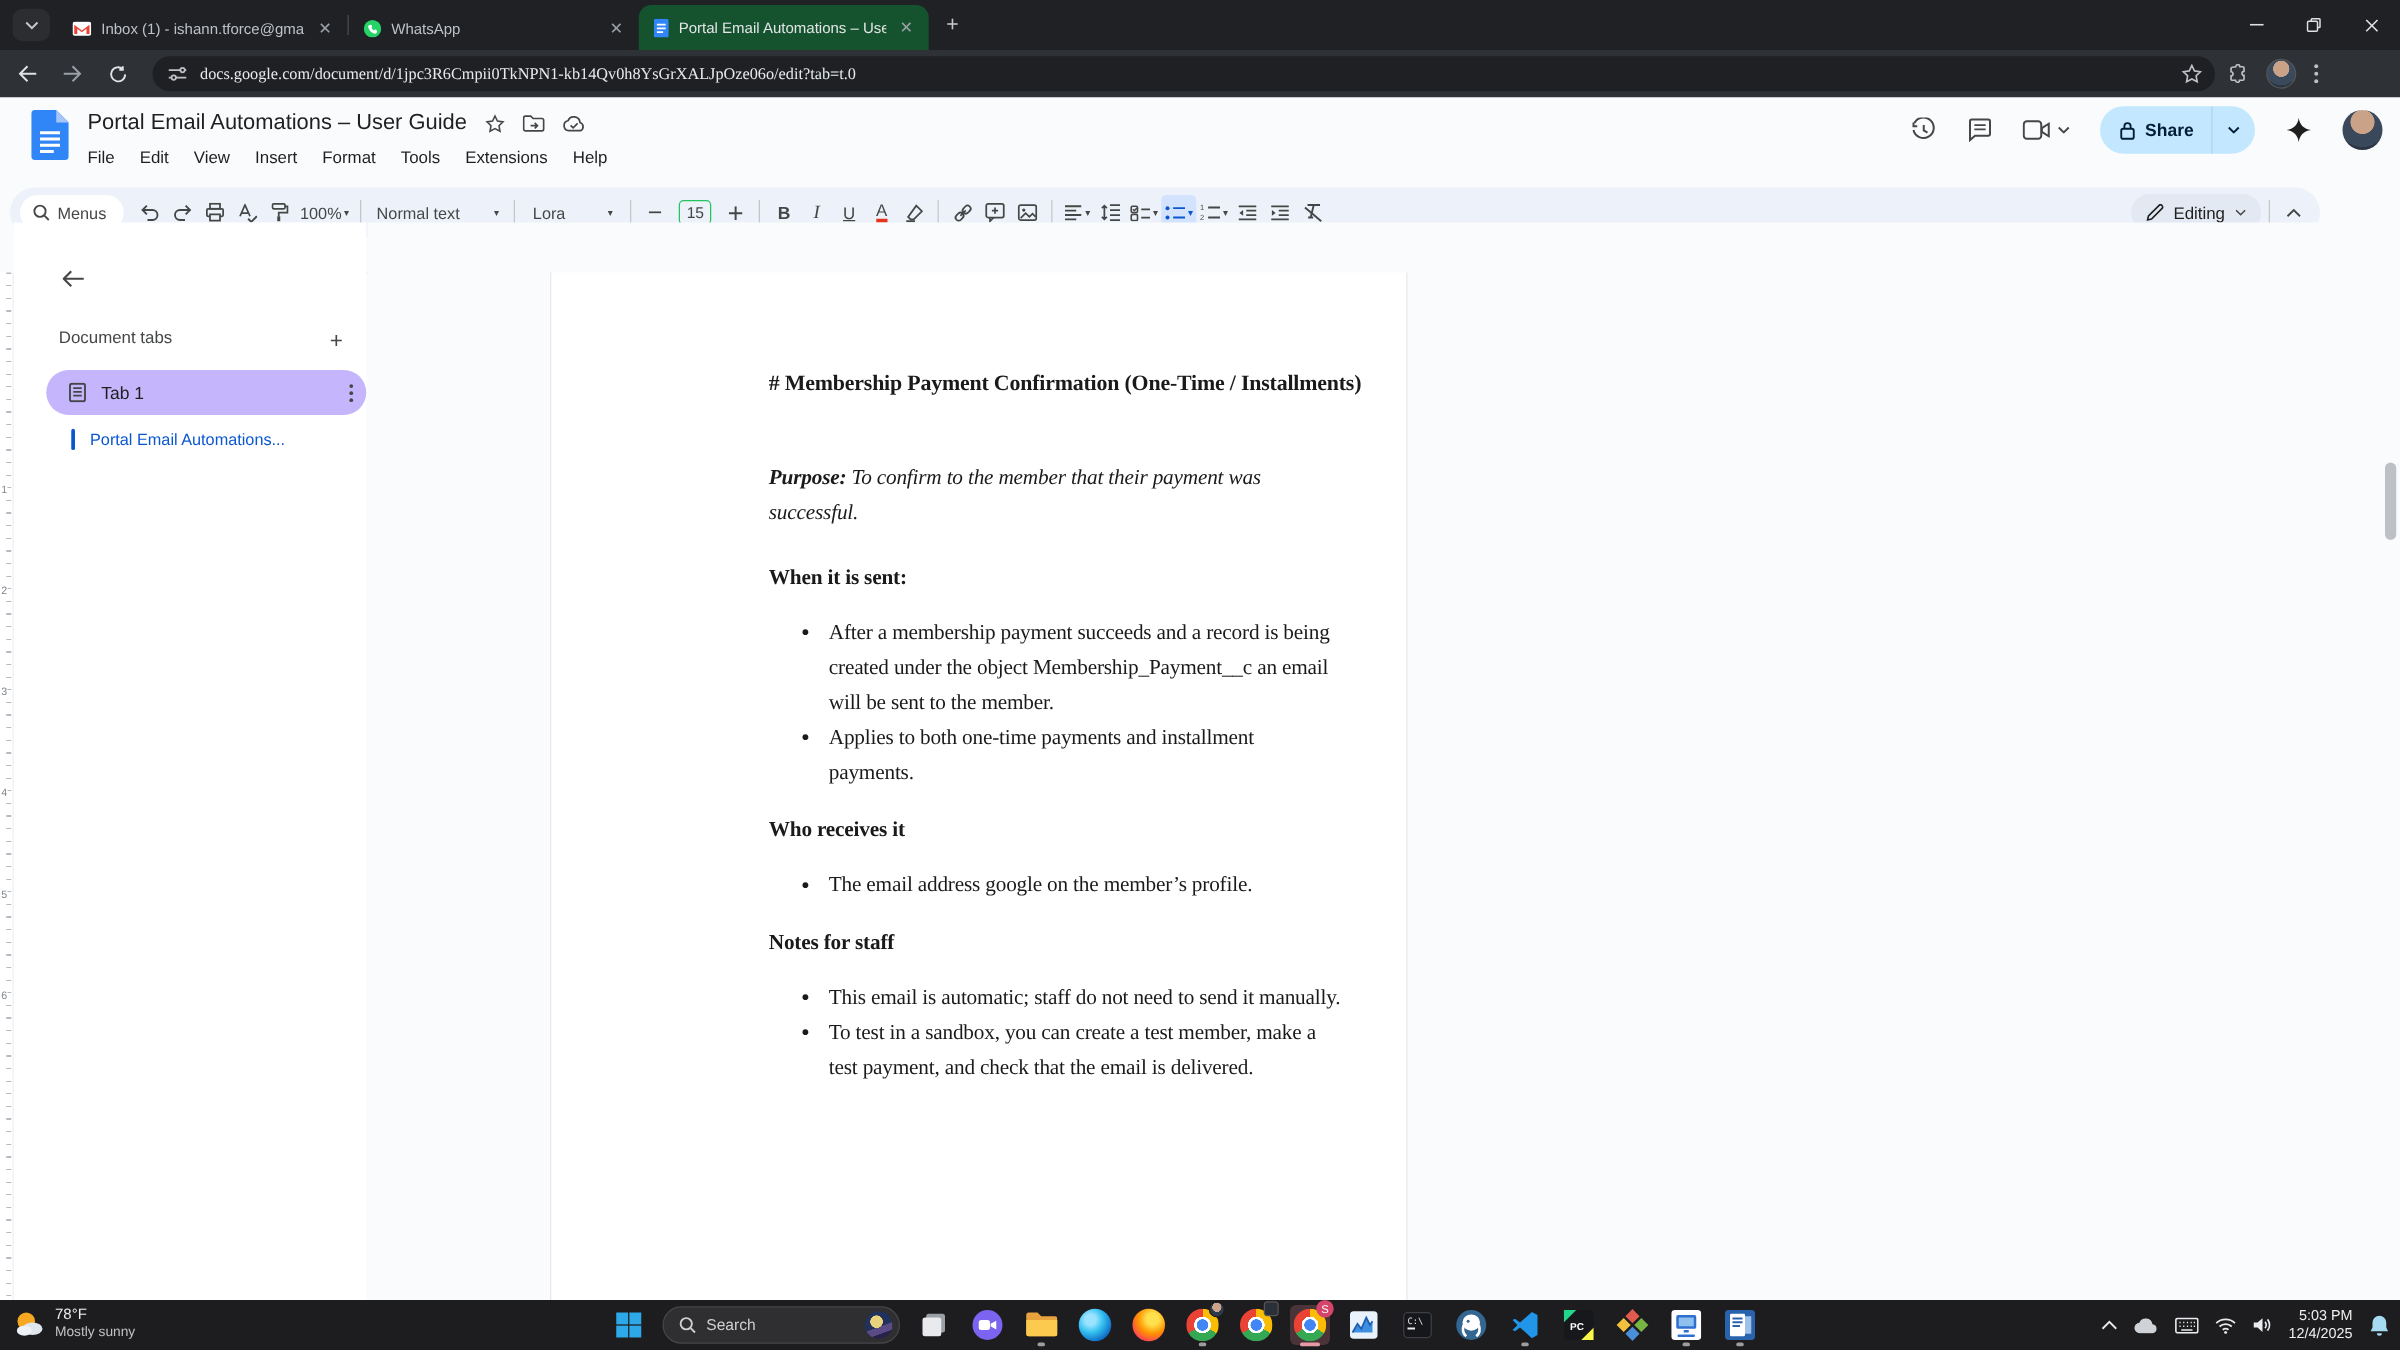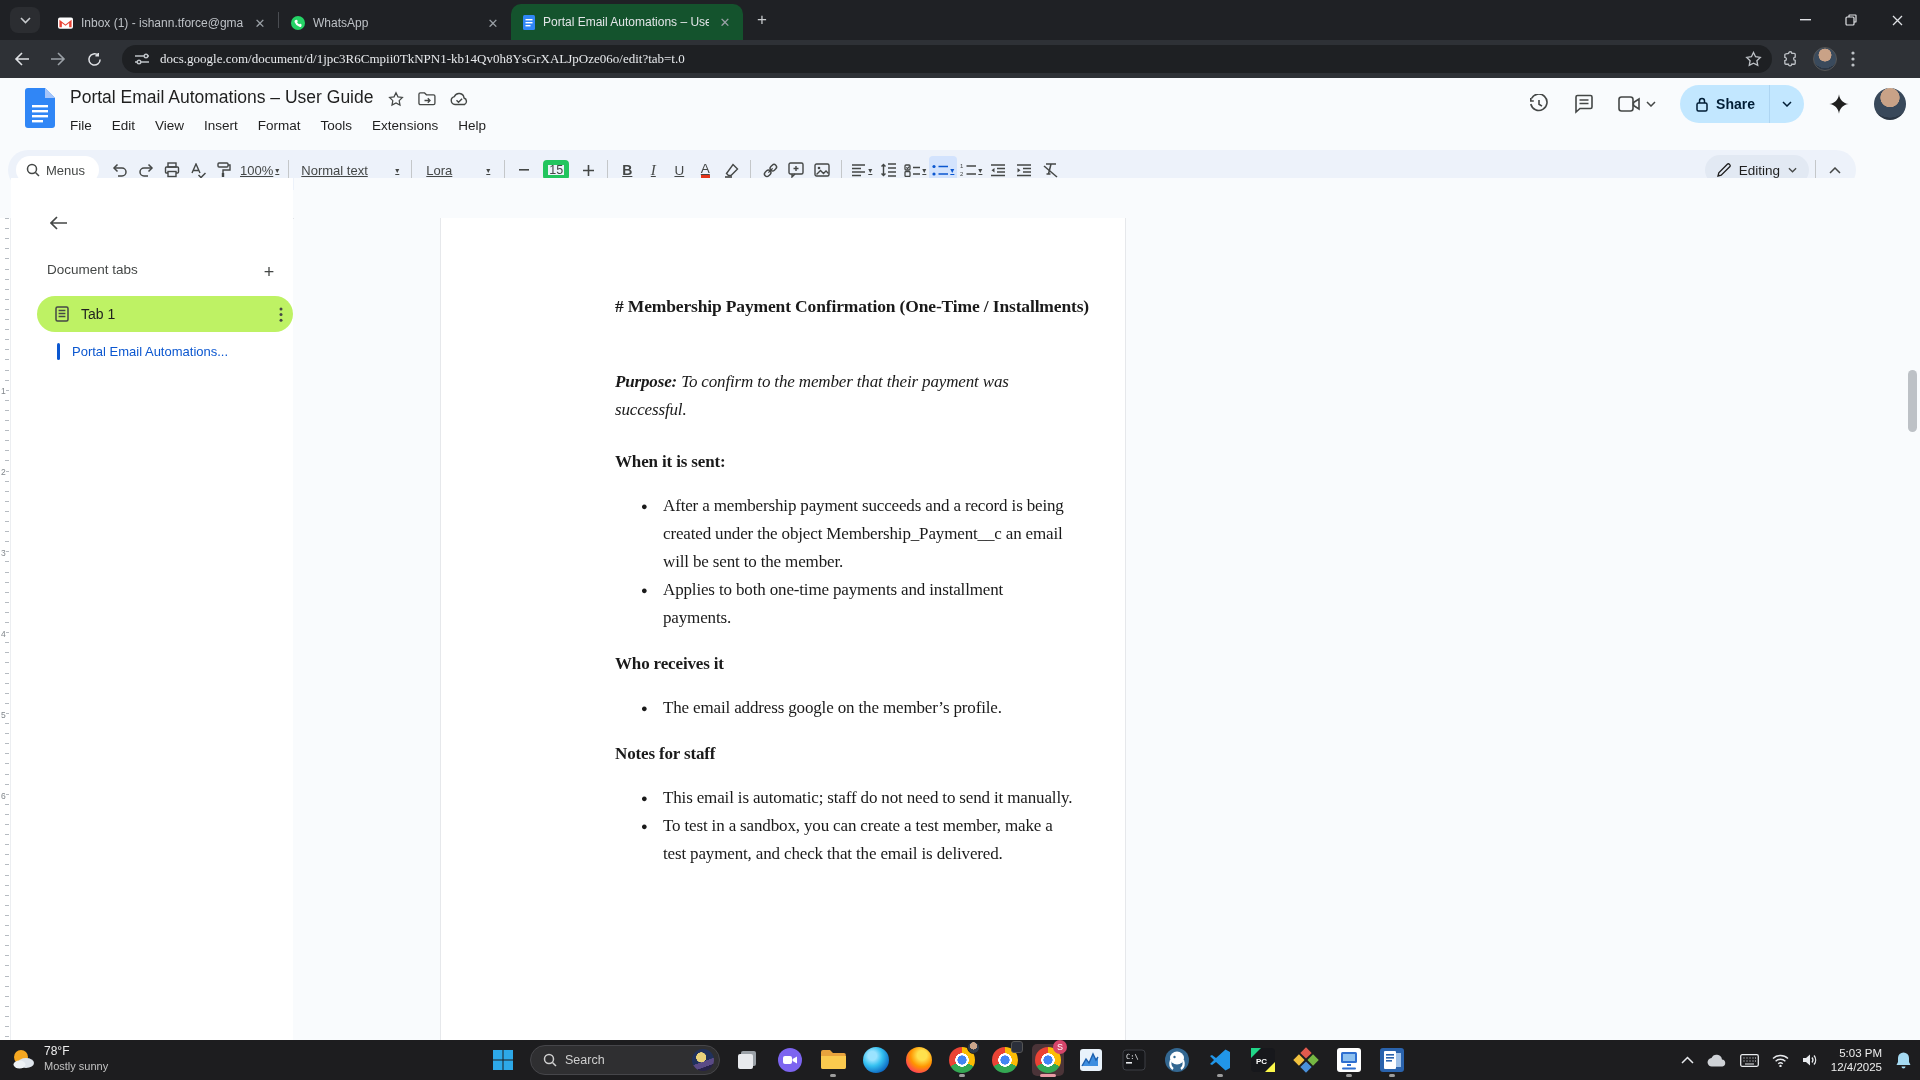--- a/index.html
+++ b/index.html
@@ -35,27 +35,27 @@
   #menubar span { font-size:13.5px; color:#1f1f1f; padding:3px 8px; border-radius:4px; }
   #hdr-right { position:absolute; right:14px; top:6px; height:40px; display:flex; align-items:center; gap:24px; }
   #share-btn { height:38px; background:#c2e7ff; border-radius:19px; display:flex; align-items:center; color:#001d35; font-size:14px; font-weight:600; }
   #share-btn .sh-main { display:flex; align-items:center; gap:8px; padding:0 14px 0 16px; }
   #share-btn .sh-sep { width:1px; height:38px; background:#aed5f2; }
   #share-btn .sh-arr { padding:0 12px; }
   .avatar-lg { width:32px; height:32px; border-radius:50%; background:radial-gradient(circle at 50% 30%, #c9a287 0 34%, #39485a 36% 72%, #2b3644 73%); }
 
   
   #toolbar { position:absolute; left:8px; top:72px; width:1848px; height:40px; background:#edf2fa; border-radius:20px; display:flex; align-items:center; padding:0 8px; }
-  .tb-btn { height:28px; min-width:26px; padding:0 3px; display:flex; align-items:center; justify-content:center; border-radius:4px; color:#444746;text-decoration:underline; }
+  .tb-btn { height:28px; min-width:26px; padding:0 3px; display:flex; align-items:center; justify-content:center; border-radius:4px; color:#444746; }
   .tb-btn.blue-active { background:#d3e3fd; color:#0b57d0; }
   .tb-sep { width:1px; height:20px; background:#c4c7c9; margin:0 6px; }
   .arr { font-size:8px; color:#444746; margin-left:2px; }
   #menus-pill { height:28px; background:#fff; border-radius:14px; display:flex; align-items:center; gap:6px; padding:0 14px 0 10px; margin-right:8px; font-size:13px; color:#444746; }
   .tb-text { font-size:13px; color:#444746; }
-  #font-size-box { width:26px; height:20px; border:5px solid #22c55e; border-radius:4px; font-size:12.5px; color:#444746; display:flex; align-items:center; justify-content:center; margin:0 6px; }
+  #font-size-box { width:26px; height:20px; border:1px solid #22c55e; border-radius:4px; font-size:12.5px; color:#444746; display:flex; align-items:center; justify-content:center; margin:0 6px; }
   .tbB { font-weight:bold; font-size:14px; }
   .tbI { font-style:italic; font-family:"Liberation Serif",serif; font-size:15px; }
   .tbU { text-decoration:underline; font-size:13.5px; }
   .tbA { font-size:13.5px; border-bottom:3px solid #e4351b; line-height:13px; padding-bottom:0px; }
   #editing-pill { height:30px; border-radius:15px; background:#e2e9f3; display:flex; align-items:center; gap:8px; padding:0 12px; font-size:13.5px; color:#1f1f1f; }
 
   
   #hruler { position:absolute; left:440px; top:125px; width:686px; height:15px; background:#fff; }
   #hruler .ticks { position:absolute; left:0; right:0; bottom:1px; height:5px;
     background:repeating-linear-gradient(to right,#9aa0a6 0 1px,transparent 1px 10.1px); }
@@ -68,21 +68,21 @@
   #vruler { position:absolute; left:0; top:140px; width:11px; bottom:0; background:#fff; border-right:1px solid #eceef1; }
   #vruler .ticks { position:absolute; top:0; bottom:0; right:1px; width:4px;
     background:repeating-linear-gradient(to bottom,#b6bbc1 0 1px,transparent 1px 10.1px); }
   #vruler .rnum { position:absolute; left:1px; font-size:8.5px; color:#80868b; background:#fff; }
 
   
   #sidepanel { position:absolute; left:11px; top:100px; width:282px; bottom:0; background:#fff; }
   #back-btn { position:absolute; left:28px; top:25px; width:40px; height:40px; display:flex; align-items:center; justify-content:center; border-radius:20px; }
   #dt-header { position:absolute; left:36px; top:84px; font-size:13.5px; color:#444746; }
   #dt-add { position:absolute; left:244px; top:80px; width:28px; height:28px; display:flex; align-items:center; justify-content:center; font-size:18px; color:#444746; border-radius:14px; }
-  #tab1-pill { position:absolute; left:26px; top:118px; width:256px; height:36px; background:#bef264; border-radius:18px; display:flex; align-items:center; gap:12px; padding:0 10px 0 18px; }
+  #tab1-pill { position:absolute; left:26px; top:118px; width:256px; height:36px; background:#c4b5fd; border-radius:18px; display:flex; align-items:center; gap:12px; padding:0 10px 0 18px; }
   #tab1-pill .lbl { font-size:14px; color:#1f1f1f; flex:1; }
   #outline-item { position:absolute; left:46px; top:165px; display:flex; align-items:center; gap:12px; }
   #outline-item .bar { width:3px; height:17px; background:#0b57d0; border-radius:2px; }
   #outline-item .txt { font-size:13px; color:#0b57d0; }
 
   
   #canvas { position:absolute; left:294px; top:100px; right:0; bottom:0; background:#f9fbfd; }
   #page { position:absolute; left:146px; top:40px; width:686px; height:900px; background:#fff;
     border-left:1px solid #e6e8eb; border-right:1px solid #e6e8eb; padding:74px 60px 0 174px; }
   .docfont { font-family:"Liberation Serif","DejaVu Serif",serif; color:#1a1a1a; letter-spacing:-0.15px; }

